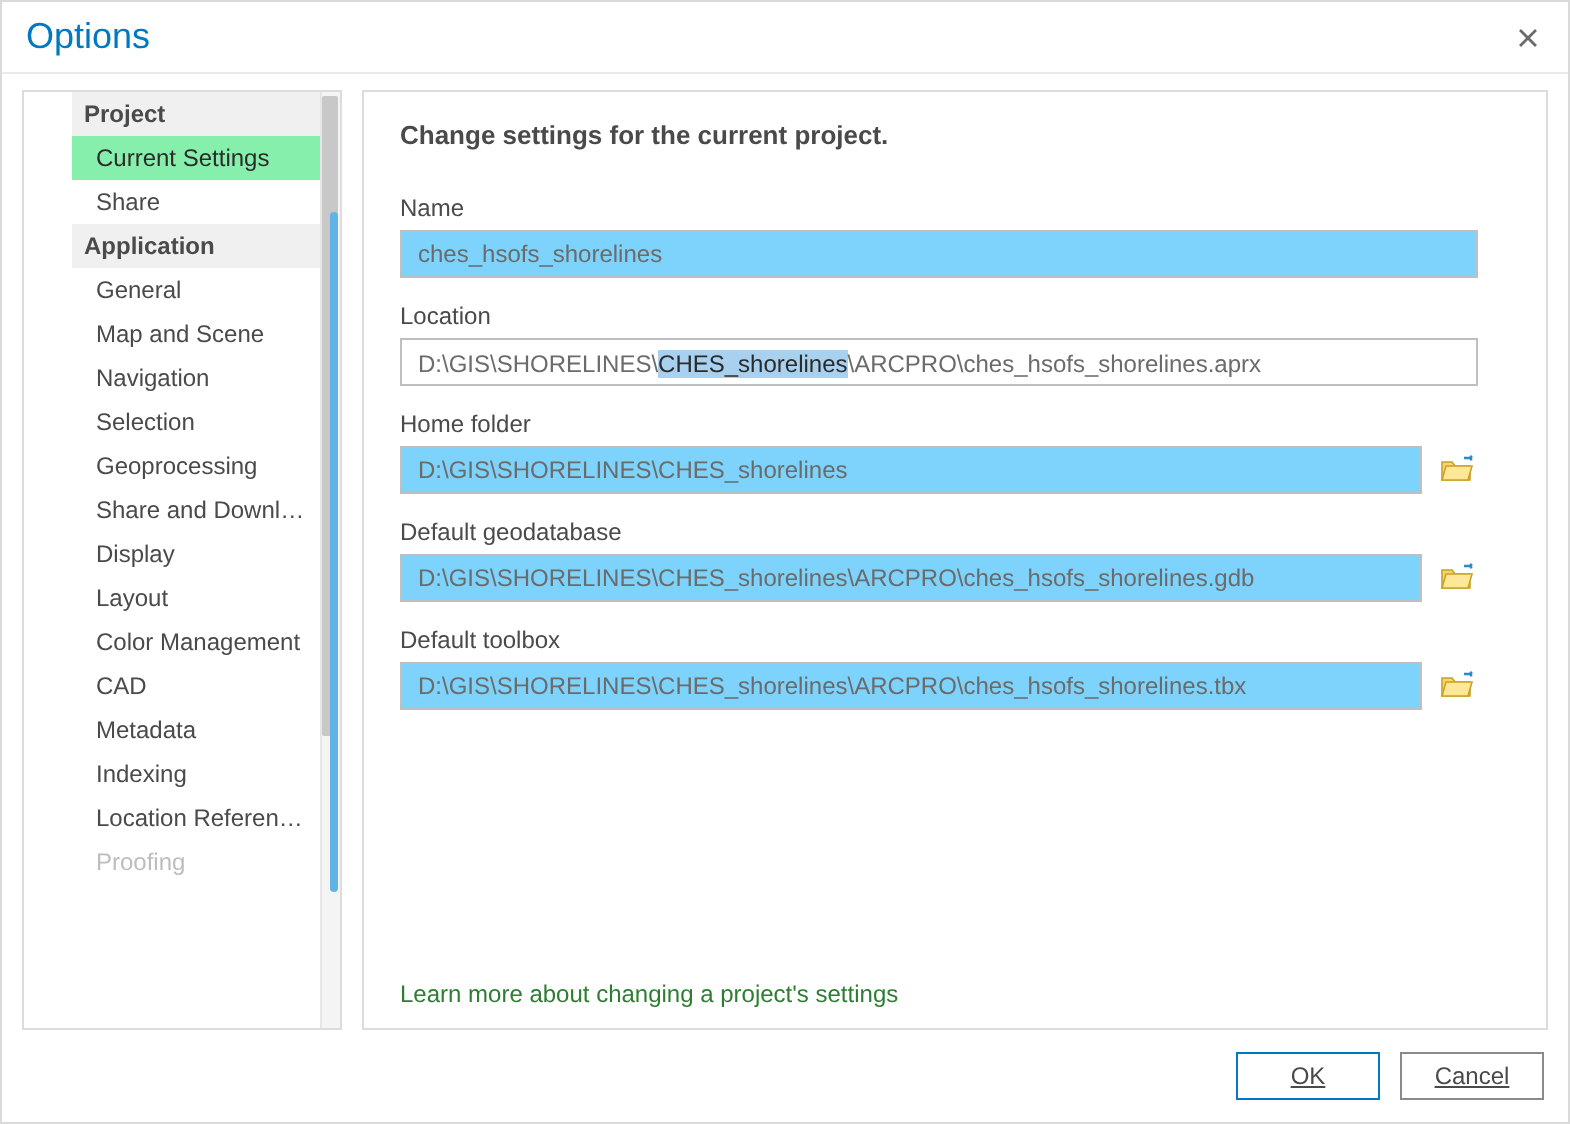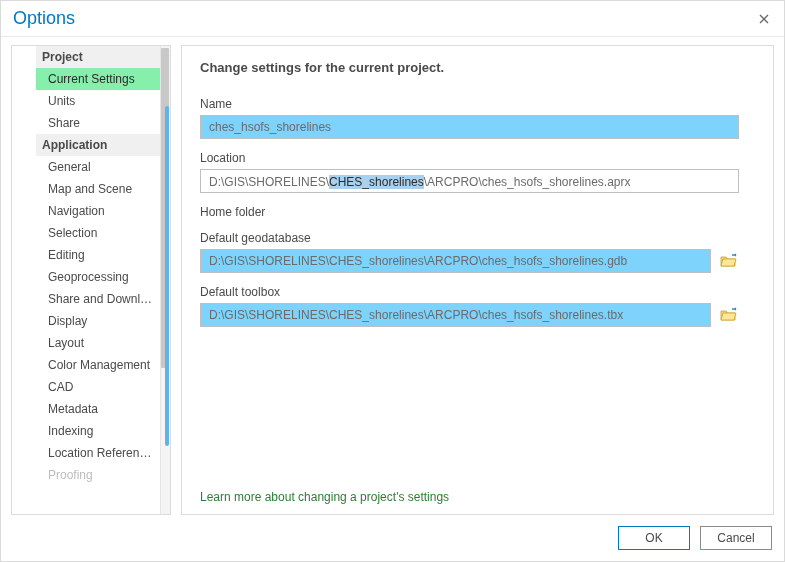--- a/index.html
+++ b/index.html
@@ -198,20 +198,21 @@
     cursor: pointer;
   }
 
   .footer {
     height: 46px;
     display: flex;
     justify-content: flex-end;
     align-items: center;
     gap: 10px;
     padding: 0 12px;
+    text-decoration: underline;
   }
   .btn {
     min-width: 72px;
     height: 24px;
     border: 1px solid #8a8a8a;
     background: #ffffff;
     font-size: 12px;
     color: #4a4a4a;
     cursor: pointer;
     padding: 0 10px;
@@ -238,28 +239,26 @@
     </span>
   </div>
 
   <div class="body">
 
     <div class="sidebar-wrap">
       <div class="sidebar">
         <div class="sidebar-content" id="sidebar-content">
             <div class="cat-header">Project</div>
             <div class="sidebar-item selected">Current Settings</div>
-            <div class="sidebar-item">Units</div>
             <div class="sidebar-item">Share</div>
             <div class="cat-header">Application</div>
             <div class="sidebar-item">General</div>
             <div class="sidebar-item">Map and Scene</div>
             <div class="sidebar-item">Navigation</div>
             <div class="sidebar-item">Selection</div>
-            <div class="sidebar-item">Editing</div>
             <div class="sidebar-item">Geoprocessing</div>
             <div class="sidebar-item">Share and Download</div>
             <div class="sidebar-item">Display</div>
             <div class="sidebar-item">Layout</div>
             <div class="sidebar-item">Color Management</div>
             <div class="sidebar-item">CAD</div>
             <div class="sidebar-item">Metadata</div>
             <div class="sidebar-item">Indexing</div>
             <div class="sidebar-item">Location Referencing</div>
             <div class="sidebar-item truncated">Proofing</div>
@@ -278,20 +277,30 @@
       <div class="field-row">
         <input class="text-input" value="ches_hsofs_shorelines" style="">
       </div>
 
       <div class="field-label">Location</div>
       <div class="field-row">
         <div class="loc-display"><span>D:\GIS\SHORELINES\</span><span class="loc-sel">CHES_shorelines</span><span>\ARCPRO\ches_hsofs_shorelines.aprx</span></div>
       </div>
 
       <div class="field-label">Home folder</div>
+      <div class="field-row">
+        <input class="text-input readonly" value="D:\GIS\SHORELINES\CHES_shorelines" style="">
+        <span class="browse-btn">
+          <svg width="18" height="16" viewBox="0 0 18 16">
+            <path d="M1 4 h5 l1.5 2 H15 v7 H1 Z" fill="#f7d56a" stroke="#c9a227" stroke-width="0.8"></path>
+            <path d="M3 6 h13 l-2 7 H1 Z" fill="#ffe79a" stroke="#c9a227" stroke-width="0.8"></path>
+            <path d="M12 2 l4 0 M16 2 l-1 -1 M16 2 l-1 1" stroke="#2e89c7" stroke-width="1.3" fill="none"></path>
+          </svg>
+        </span>
+      </div>
 
       <div class="field-label">Default geodatabase</div>
       <div class="field-row">
         <input class="text-input readonly" value="D:\GIS\SHORELINES\CHES_shorelines\ARCPRO\ches_hsofs_shorelines.gdb" style="">
         <span class="browse-btn">
           <svg width="18" height="16" viewBox="0 0 18 16">
             <path d="M1 4 h5 l1.5 2 H15 v7 H1 Z" fill="#f7d56a" stroke="#c9a227" stroke-width="0.8"></path>
             <path d="M3 6 h13 l-2 7 H1 Z" fill="#ffe79a" stroke="#c9a227" stroke-width="0.8"></path>
             <path d="M12 2 l4 0 M16 2 l-1 -1 M16 2 l-1 1" stroke="#2e89c7" stroke-width="1.3" fill="none"></path>
           </svg>

